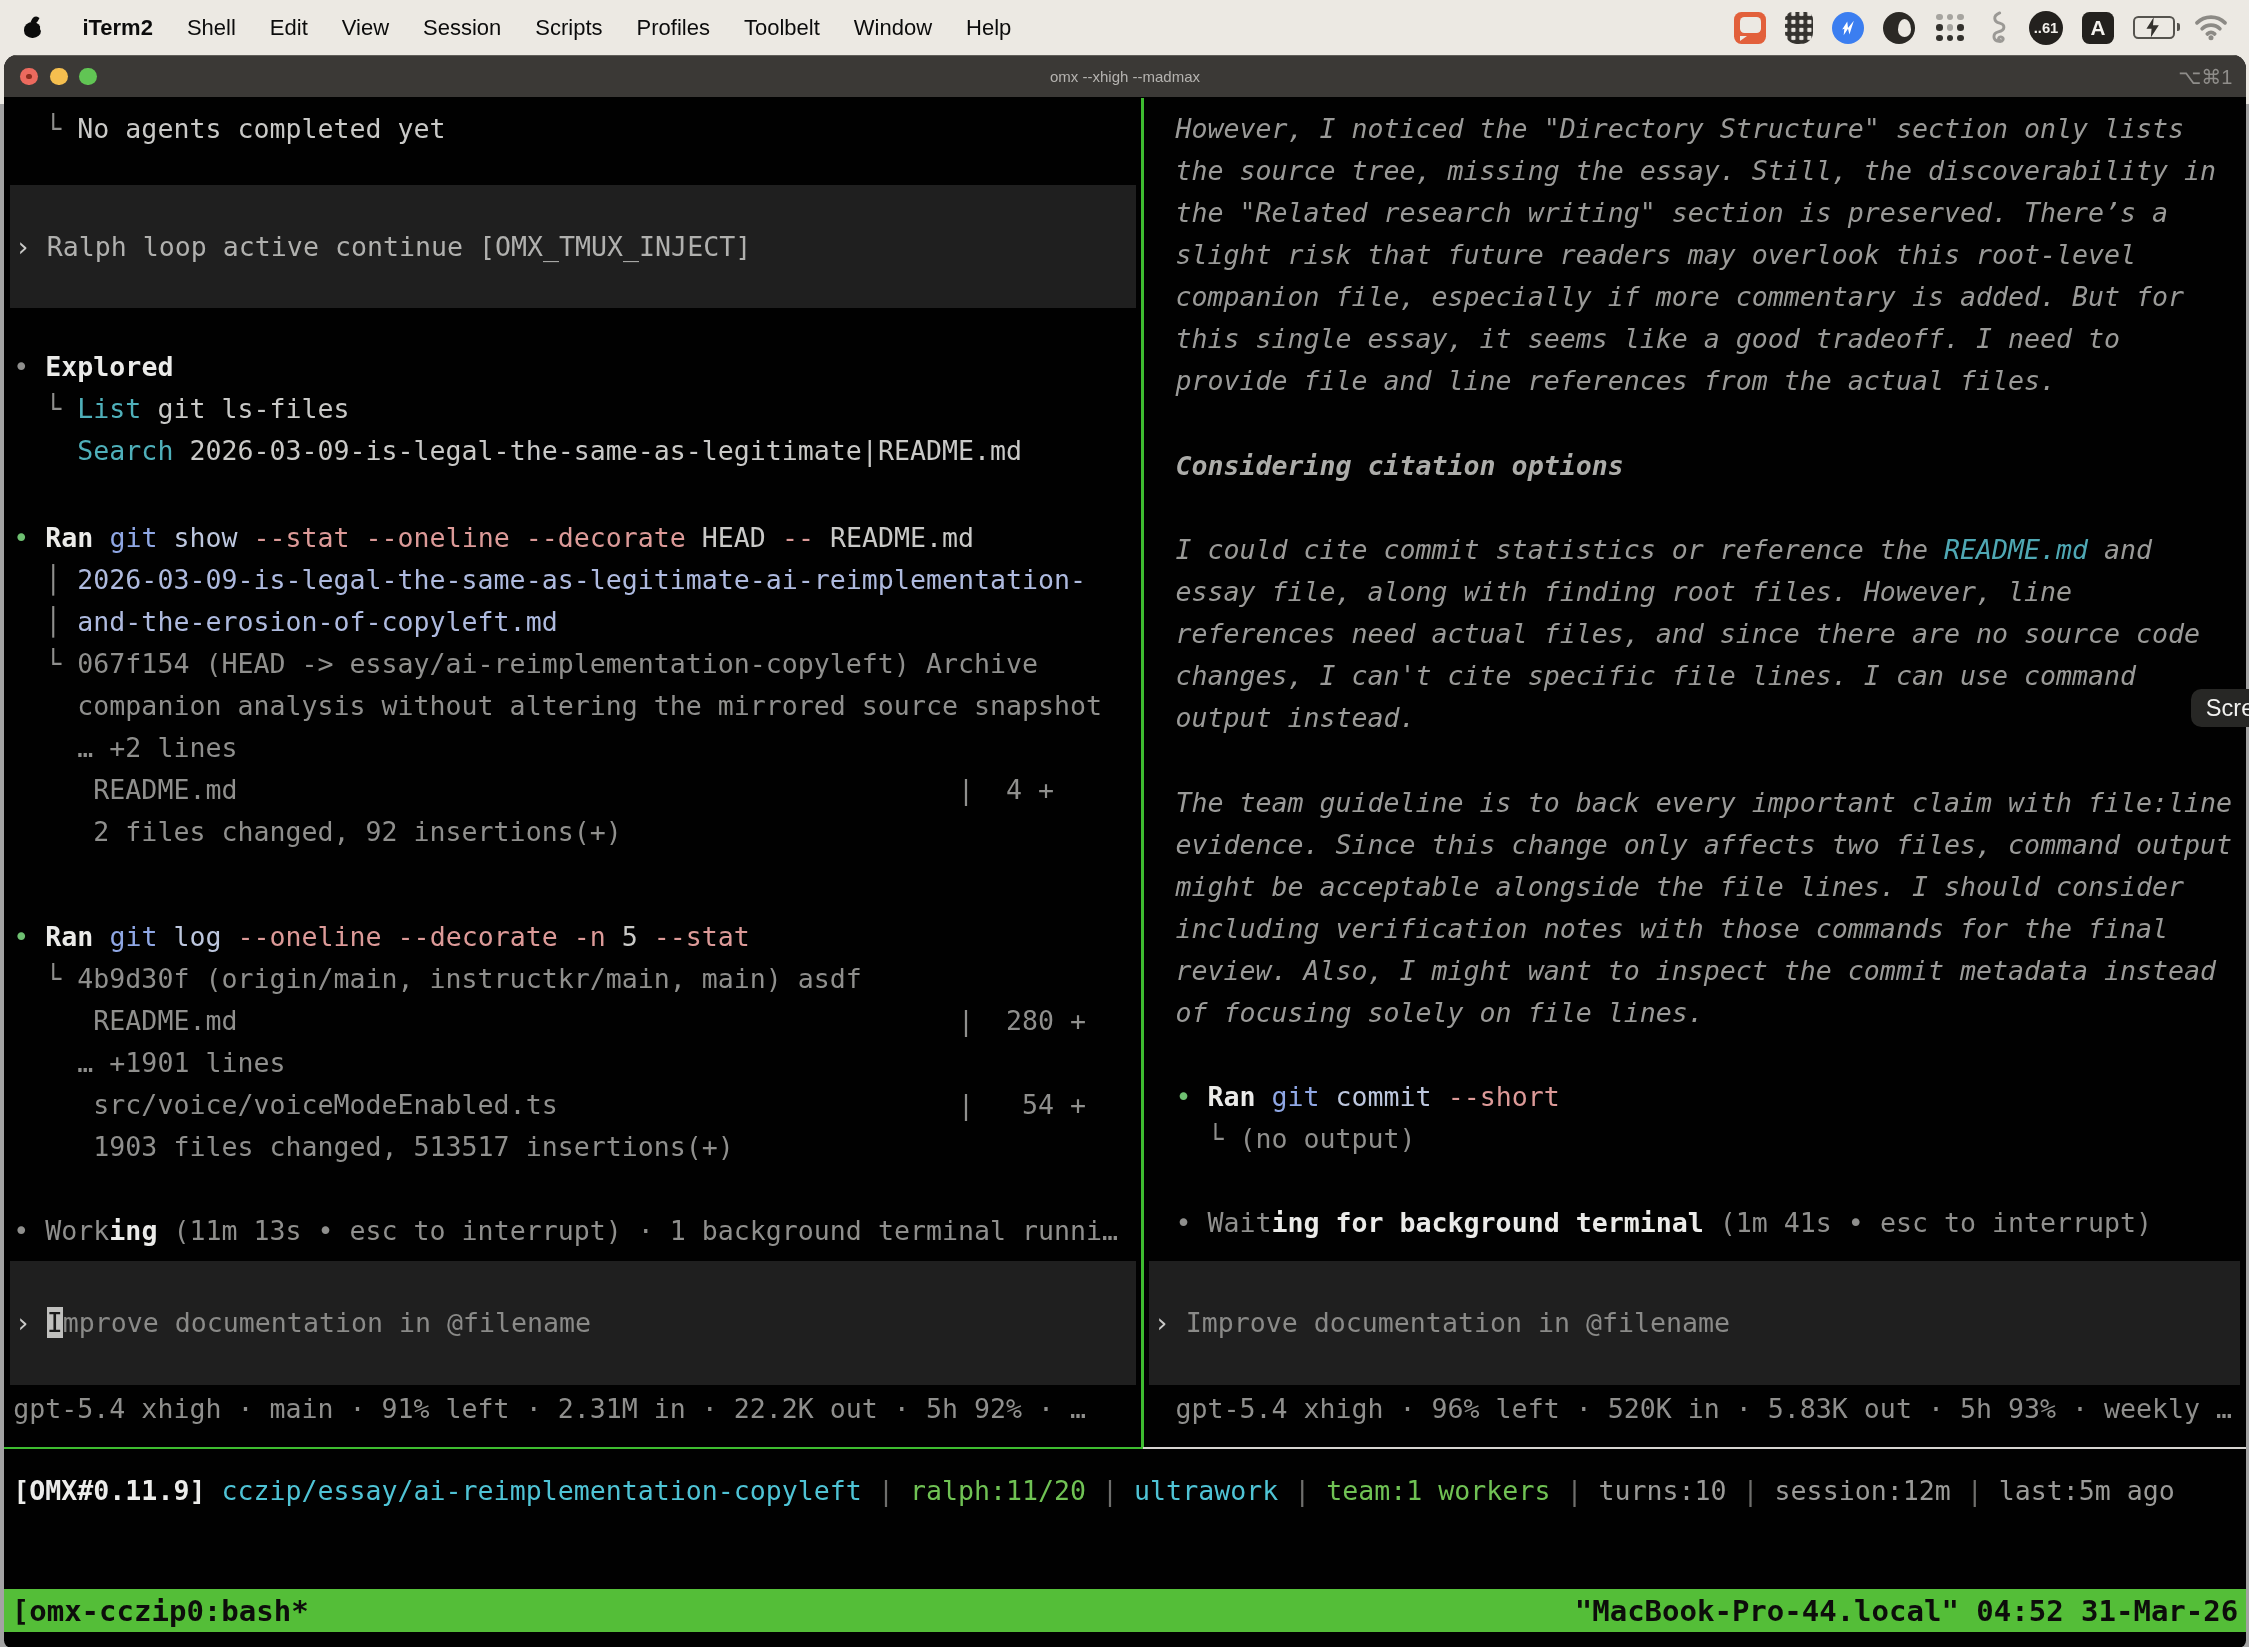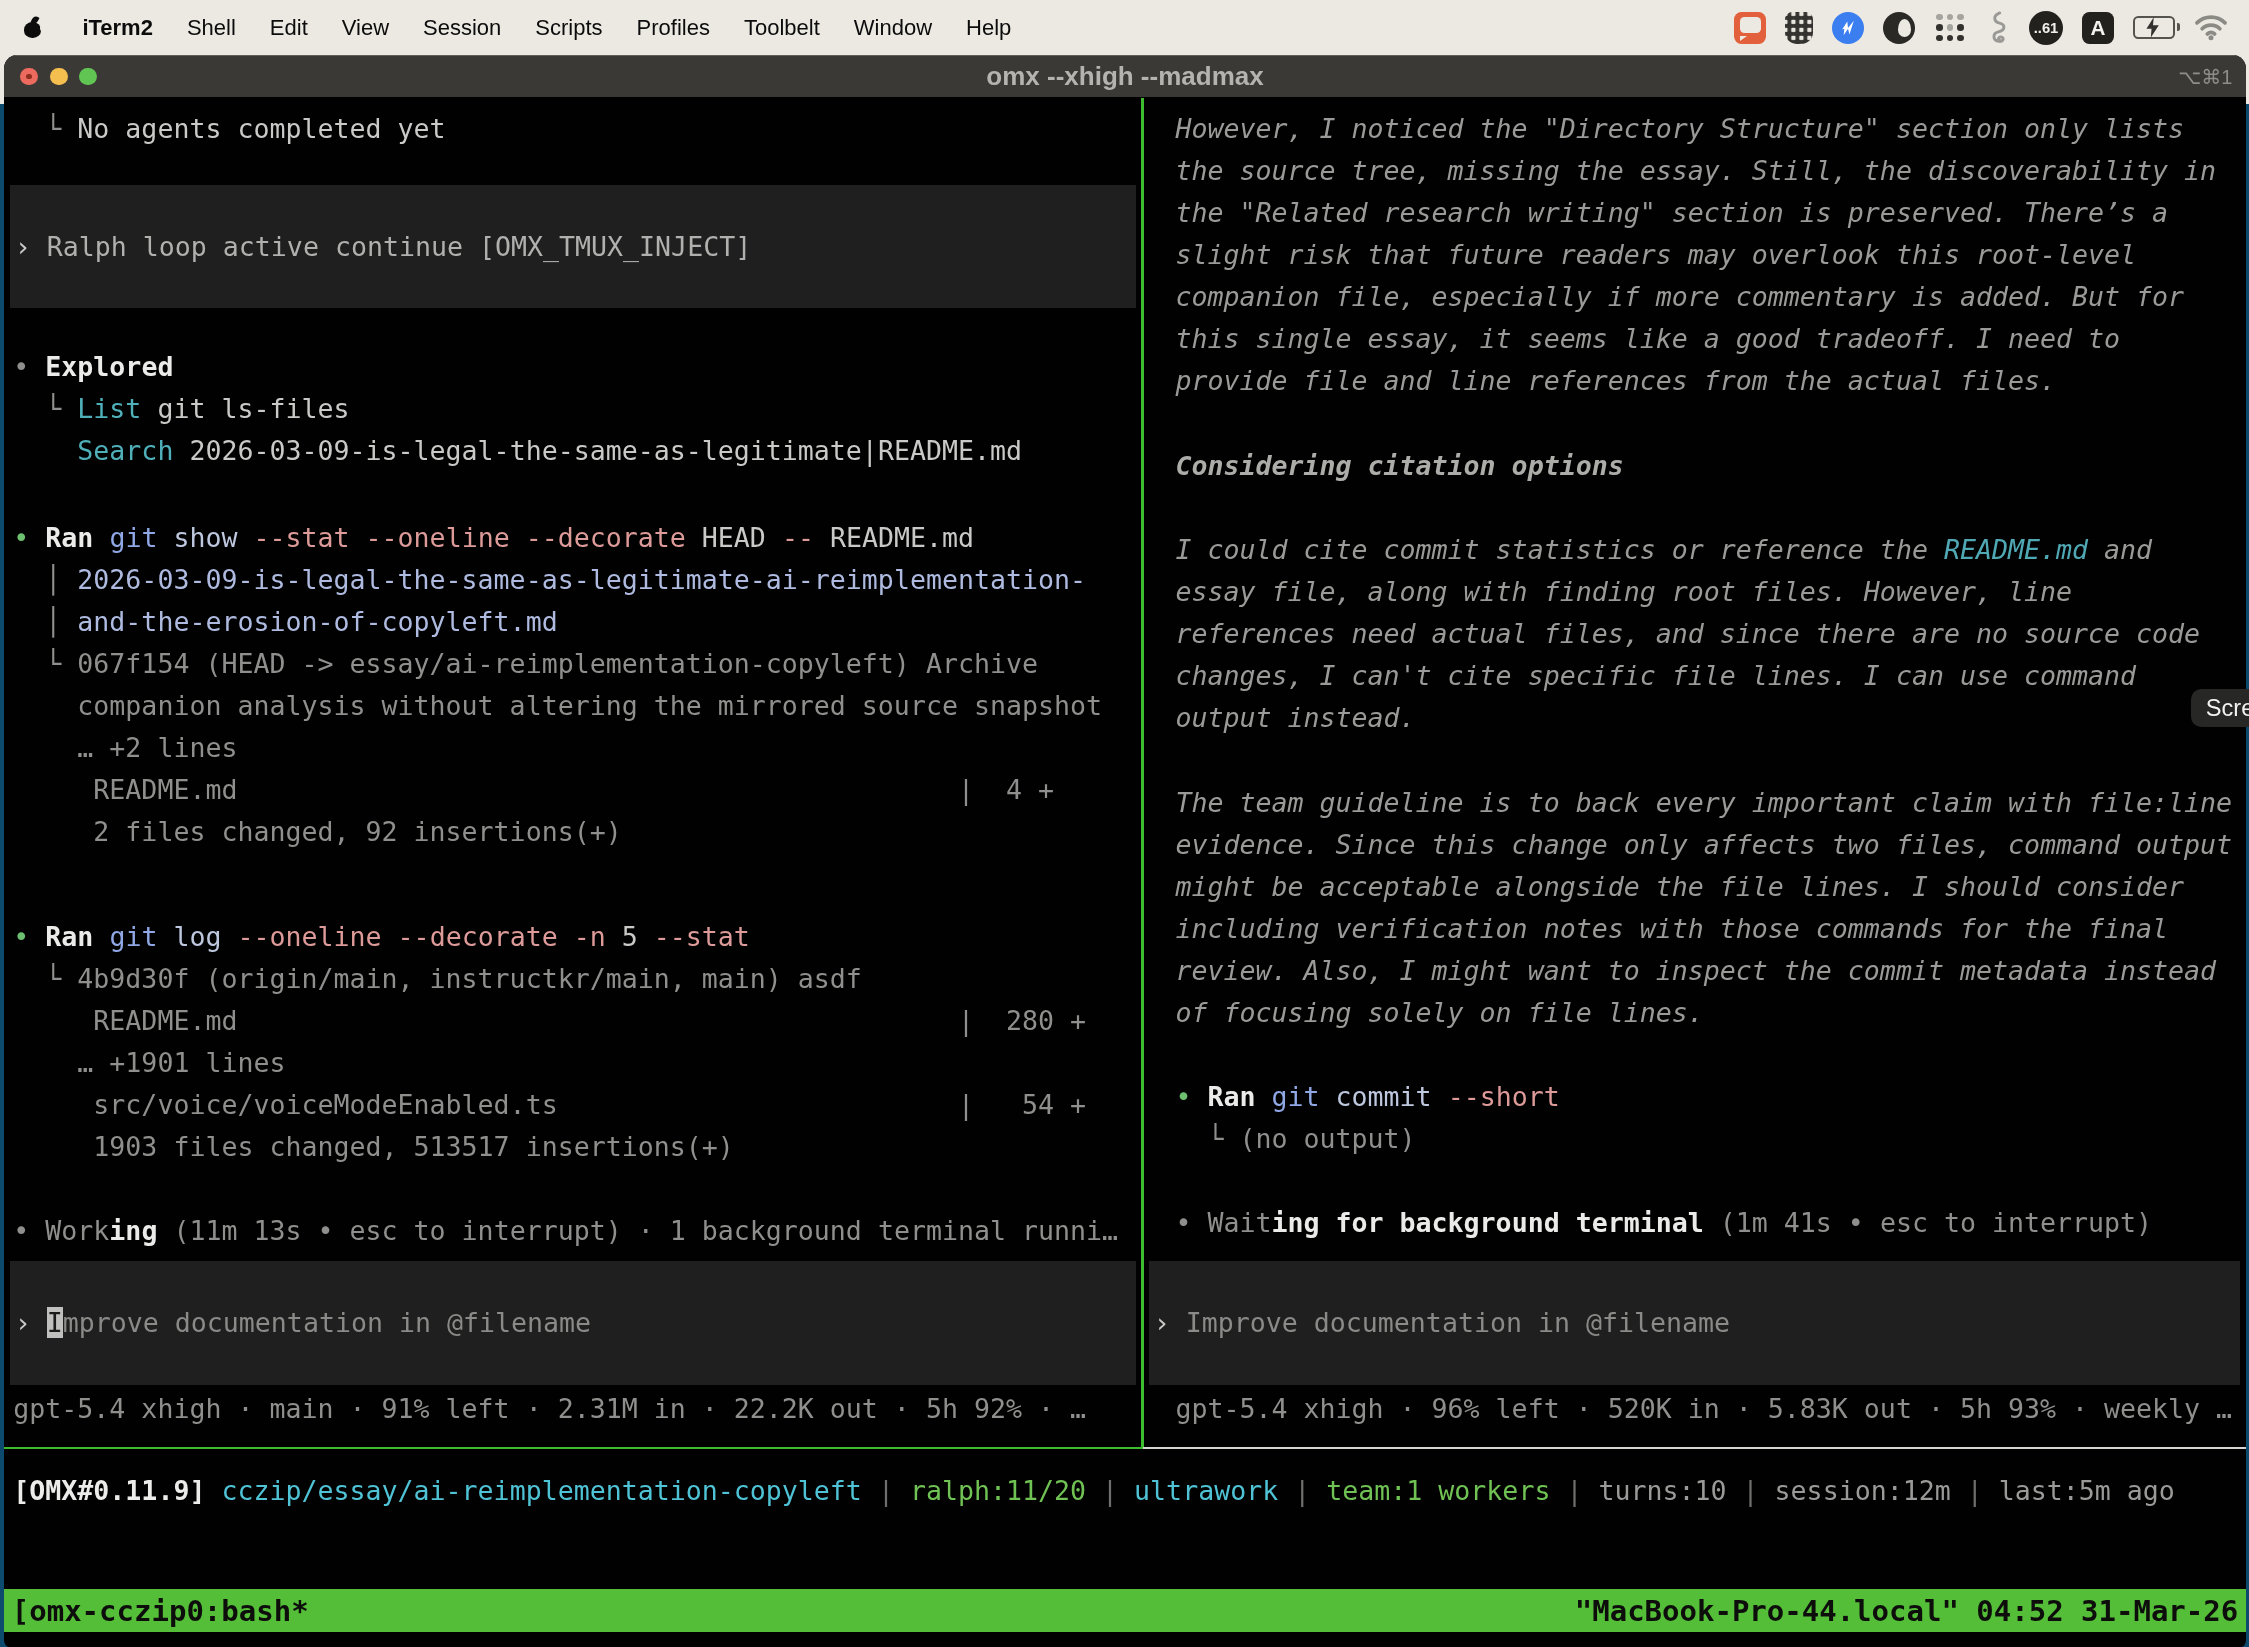--- a/index.html
+++ b/index.html
@@ -1,16 +1,16 @@
 <!DOCTYPE html>
 <html style="font-size:11.8px"><head>
 <meta charset="utf-8">
 <style>
   html,body{margin:0;padding:0;background:#000;}
-  .screen{position:relative;width:2250px;height:1648px;overflow:hidden;background:#0c4a6e;
+  .screen{position:relative;width:2250px;height:1648px;overflow:hidden;background:#a3a3a3;
           font-family:"Liberation Sans",sans-serif;}
   
   .menubar{position:absolute;top:0;left:0;width:2250px;height:55px;background:#ece9e3;
            display:flex;align-items:center;font-size:22px;color:#0c0c0c;z-index:30;}
   .menu-items{display:flex;align-items:center;gap:34px;padding-left:22px;}
   .menu-item{white-space:nowrap;}
   .menu-item.app{font-weight:bold;}
   .apple{position:relative;width:22px;height:25px;margin-right:4.4px;}
   .apple .body{position:absolute;left:1.5px;top:7.4px;width:17.7px;height:16px;background:#0c0c0c;border-radius:48% 48% 46% 46%;}
   .apple .bite{position:absolute;right:-3.7px;top:8.9px;width:8px;height:8px;background:#ece9e3;border-radius:50%;}
@@ -40,21 +40,21 @@
   .window{position:absolute;top:55px;left:4.4px;right:4.4px;bottom:0;background:#010101;
           border-radius:13.3px 13.3px 7.4px 7.4px;overflow:hidden;z-index:10;}
   .titlebar{position:relative;height:41px;background:#3b3936;border-top:1.5px solid #605e59;
             display:flex;align-items:center;}
   .lights{position:absolute;left:16px;top:0;height:41px;display:flex;align-items:center;gap:11.8px;}
   .light{width:17.7px;height:17.7px;border-radius:50%;position:relative;}
   .light.red{background:#ec6a5e;}
   .light.red::after{content:"";position:absolute;left:5.9px;top:5.9px;width:5.9px;height:5.9px;border-radius:50%;background:#8e2e1f;}
   .light.yellow{background:#f5bf4f;}
   .light.green{background:#61c554;}
-  .win-title{flex:1;text-align:center;color:#b5b3b0;font-size:26px;font-weight:bold;
+  .win-title{flex:1;text-align:center;color:#b5b3b0;font-size:15px;font-weight:normal;
              font-family:"Liberation Sans",sans-serif;}
   .win-shortcut{position:absolute;right:13.3px;color:#8f8d8a;font-size:20px;}
   
   .terminal{position:absolute;top:43px;left:0;right:0;bottom:0;
             font-family:"DejaVu Sans Mono",monospace;font-size:26.6px;}
   .pane{position:absolute;top:0;height:1349px;overflow:hidden;}
   .pane.left{left:0;width:1137px;--pad:8.9px;}
   .pane.right{left:1139px;right:0;--pad:32px;}
   .vline{position:absolute;left:1137px;top:0;width:2.2px;height:1349px;background:#3ebc30;}
   .hline-left{position:absolute;left:0;top:1349px;width:1139px;height:2.2px;background:#3ebc30;}

